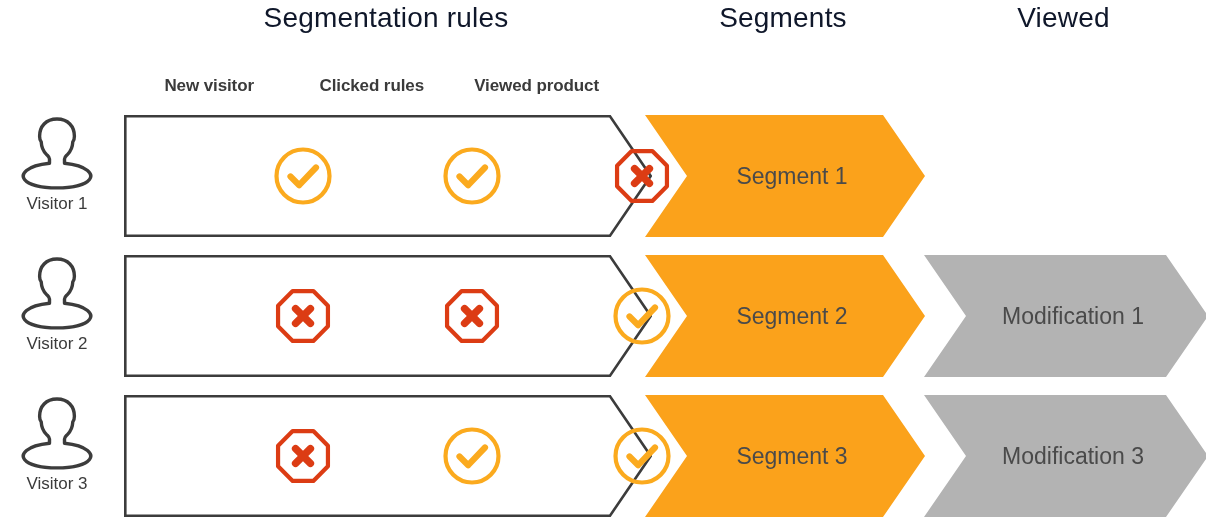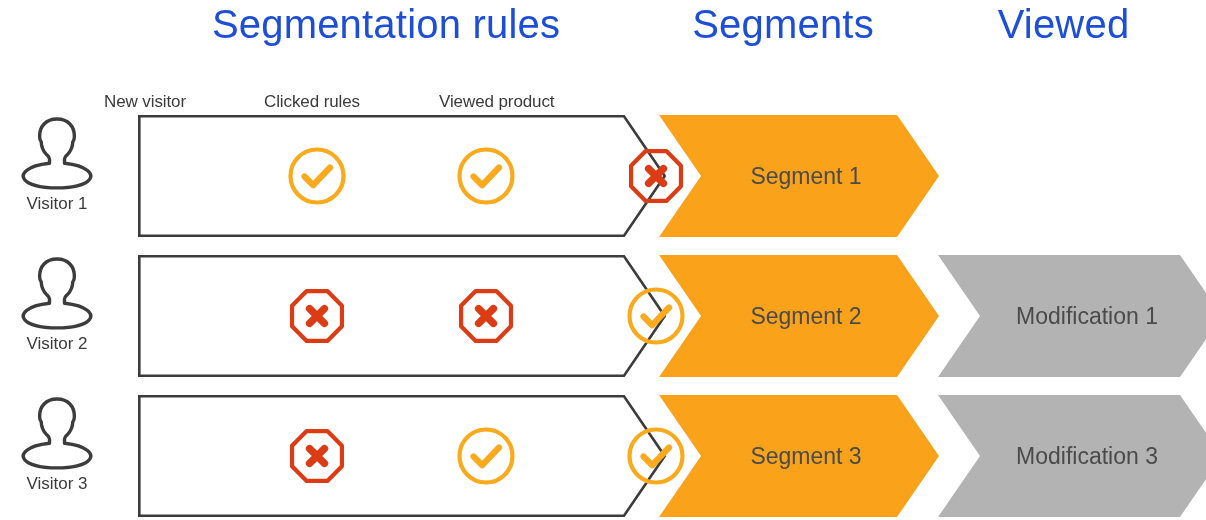--- a/index.html
+++ b/index.html
@@ -7,40 +7,40 @@
     width: 1206px; height: 520px;
     background: #ffffff;
     font-family: "Liberation Sans", sans-serif;
     overflow: hidden;
   }
   #stage { position: relative; width: 1206px; height: 520px; }
 
   
   .col-title {
     position: absolute;
-    font-size: 40px;
+    font-size: 28px;
     font-weight: 400;
-    color: #1d4ed8;
+    color: #0f172a;
     letter-spacing: 0.2px;
     white-space: nowrap;
     text-align: center;
   }
   #title-rules   { left: 122px; top: 2px;  width: 528px; }
   #title-segs    { left: 643px; top: 2px;  width: 280px; }
   #title-content { left: 922px; top: 2px;  width: 283px; }
 
   
   .rule-head {
     position: absolute;
-    top: 92px;
+    top: 76px;
     font-size: 17px;
-    font-weight: 400;
+    font-weight: 700;
     color: #3b3b3b;
     white-space: nowrap;
-    text-align: left;
+    text-align: right;
     letter-spacing: -0.1px;
   }
   .rule-head.h0 { left: 104px; width: 150px; }
   .rule-head.h1 { left: 264px; width: 160px; }
   .rule-head.h2 { left: 439px; width: 160px; }
 
   
   .visitor {
     position: absolute;
     left: 2px;
@@ -49,21 +49,21 @@
   }
   .visitor .avatar { display: block; margin: 0 auto; }
   .visitor .vlabel {
     font-size: 17px;
     color: #3b3b3b;
     margin-top: 1px;
     white-space: nowrap;
   }
 
   
-  .row { position: absolute; left: 16px; width: 1190px; height: 122px; }
+  .row { position: absolute; left: 2px; width: 1190px; height: 122px; }
 
   
   .rules-arrow {
     position: absolute;
     left: 122px;
     top: 0;
     width: 528px;
     height: 122px;
   }
   .rules-arrow svg { display: block; }

